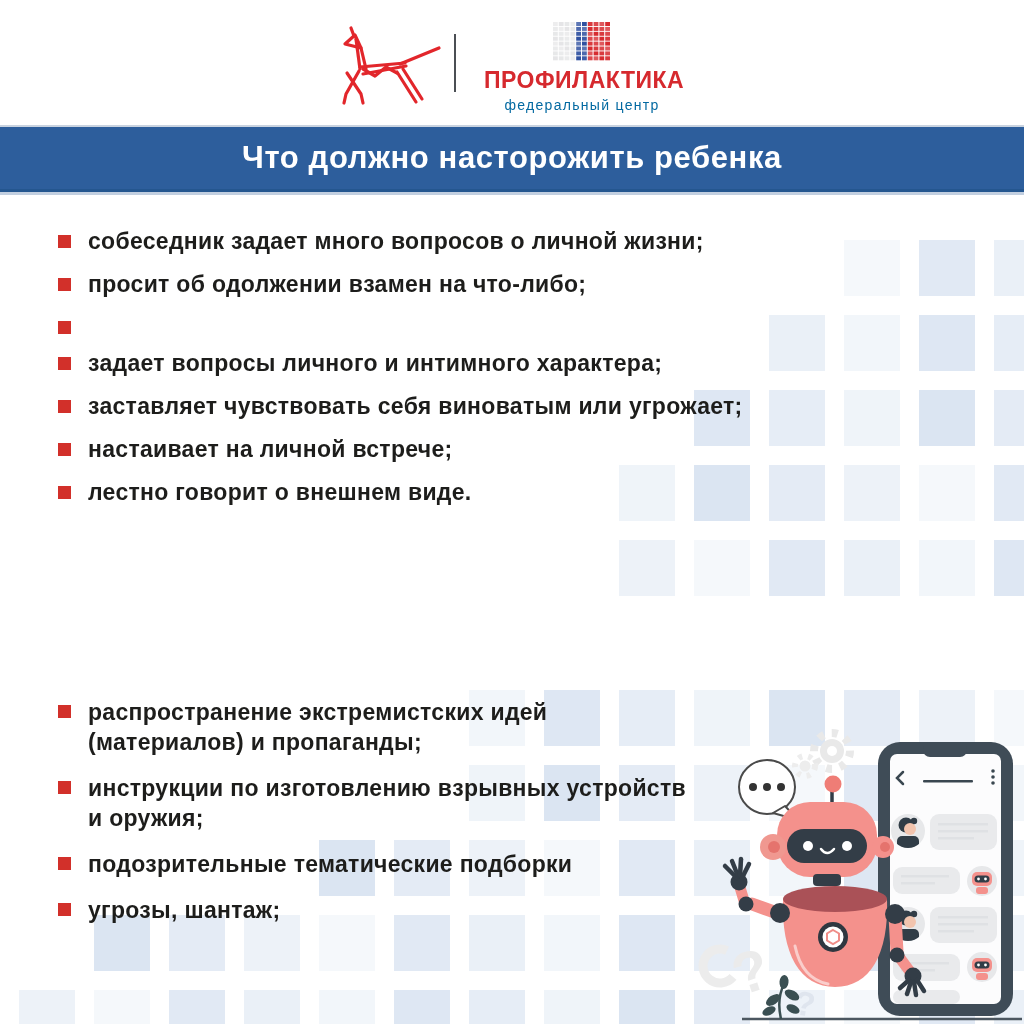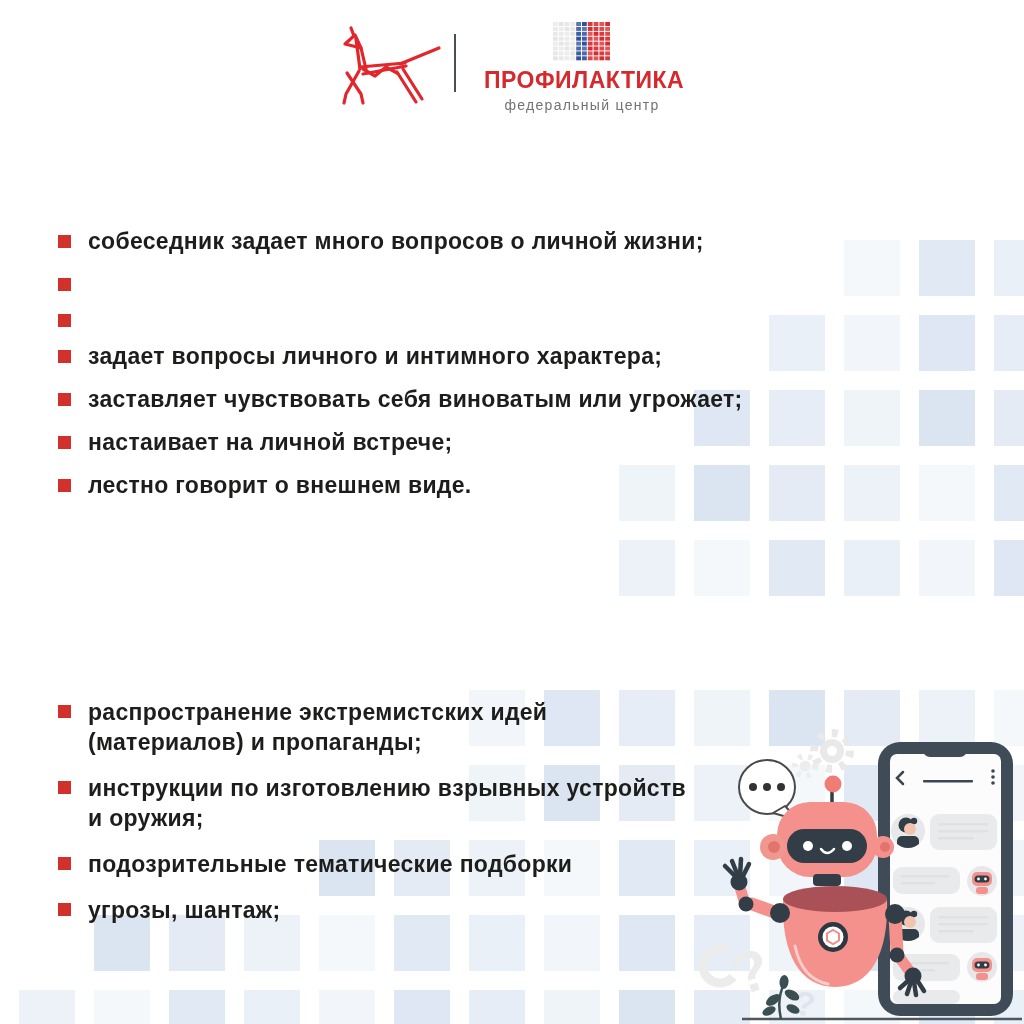--- a/index.html
+++ b/index.html
@@ -8,21 +8,21 @@
   
   .mosaic{position:absolute;inset:0;z-index:0;}
   .mosaic .sq{position:absolute;width:56px;height:56px;background:#d8e3f1;}
   
   .header{position:absolute;left:0;top:0;width:876px;height:120px;z-index:2;}
   .logo-horse{position:absolute;left:330px;top:18px;}
   .logo-divider{position:absolute;left:454px;top:34px;width:2px;height:58px;background:#4b4f54;}
   .brand{position:absolute;left:484px;top:22px;width:196px;text-align:center;}
   .brand svg{display:block;margin:0 auto;}
   .brand-name{font-size:23px;font-weight:800;color:#d6292e;letter-spacing:.5px;margin-top:5px;white-space:nowrap;}
-  .brand-sub{font-size:14px;font-weight:400;color:#737373;letter-spacing:1.3px;margin-top:3px;white-space:nowrap;}
+  .brand-sub{font-size:14px;font-weight:400;color:#0369a1;letter-spacing:1.3px;margin-top:3px;white-space:nowrap;}
   
   .banner{position:absolute;left:0;width:1024px;height:62px;background:#2d5e9c;z-index:2;
           border-top:2px solid #c9d3e0;border-bottom:3px solid #24568f;box-shadow:0 3px 0 #c2cfe0;}
   .banner1{top:125px;}
   .banner2{top:605px;}
   .banner-title{width:100%;line-height:62px;text-align:center;color:#ffffff;
                 font-size:31px;font-weight:800;letter-spacing:.6px;}
   
   ul.list{list-style:none;margin:0;padding:0;position:absolute;left:58px;width:950px;z-index:2;}
   .list1{top:227px;}
@@ -219,27 +219,31 @@
           <rect x="34.8" y="34.300000000000004" width="4.8" height="4" fill="#d6292e" opacity="0.85"></rect>
           <rect x="40.6" y="34.300000000000004" width="4.8" height="4" fill="#d6292e" opacity="0.78"></rect>
           <rect x="46.4" y="34.300000000000004" width="4.8" height="4" fill="#d6292e" opacity="0.99"></rect>
           <rect x="52.199999999999996" y="34.300000000000004" width="4.8" height="4" fill="#d6292e" opacity="0.92"></rect>
         </svg>
       <div class="brand-name">ПРОФИЛАКТИКА</div>
       <div class="brand-sub">федеральный центр</div>
     </div>
   </div>
 
+  <div class="banner banner1">
+    <div class="banner-title">Что должно насторожить ребенка</div>
+  </div>
   <ul class="list list1">
       <li>
         <span class="bullet"></span>
         <span class="item-text">собеседник задает много вопросов о личной жизни;</span>
       </li>
       <li>
         <span class="bullet"></span>
+        <span class="item-text">просит об одолжении взамен на что-либо;</span>
       </li>
       <li>
         <span class="bullet"></span>
       </li>
       <li>
         <span class="bullet"></span>
         <span class="item-text">задает вопросы личного и интимного характера;</span>
       </li>
       <li>
         <span class="bullet"></span>

